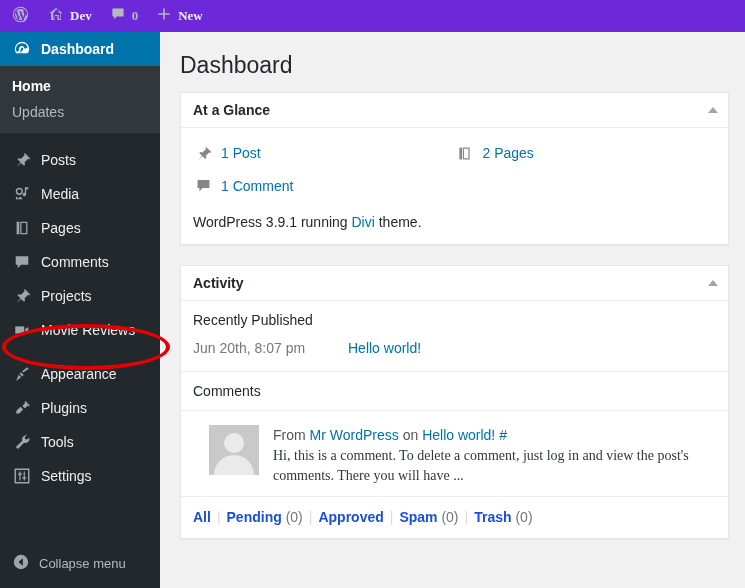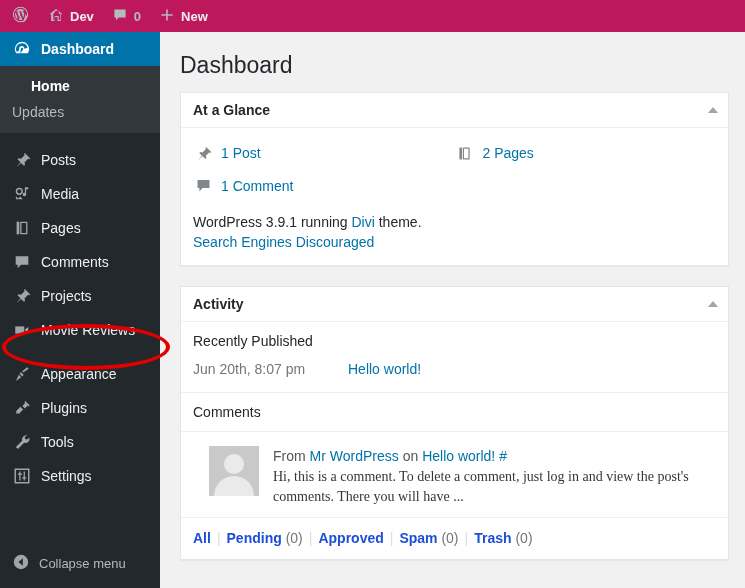--- a/index.html
+++ b/index.html
@@ -8,24 +8,25 @@
     font-family: "Liberation Sans", sans-serif;
     background: #f1f1f1;
     overflow: hidden;
   }
   .screen { position: relative; width: 745px; height: 588px; }
 
   
   .adminbar {
     position: absolute; top: 0; left: 0;
     width: 745px; height: 32px;
-    background: #be185d;
+    background: #6d28d9;
     display: flex; align-items: center;
     color: #b4b9be;
     font-size: 13px;
+    font-family: Liberation Serif, serif;
   }
   .ab-item {
     display: flex; align-items: center;
     height: 32px; padding: 0 9px;
     color: #b4b9be; text-decoration: none;
     gap: 6px; white-space: nowrap;
   }
   .ab-item.strong { color: #eee; font-weight: bold; }
   .ab-logo { padding-left: 12px; padding-right: 10px; }
   .ab-count { color: #b4b9be; font-weight: bold; font-size: 13px; }
@@ -67,21 +68,21 @@
     border-left-color: #0073aa;
   }
   .submenu { background: #32373c; padding: 7px 0 8px 0; }
   .submenu a {
     display: block;
     padding: 5px 0 5px 12px;
     font-size: 14px;
     color: #b4b9be;
     text-decoration: none;
   }
-  .submenu a.current { color: #fff; font-weight: bold; margin-left: 19px; }
+  .submenu a.current { color: #fff; font-weight: bold; }
   .menu-sep { height: 10px; }
 
   .collapse {
     position: absolute; bottom: 14px; left: 0;
     display: flex; align-items: center;
     padding-left: 12px;
     color: #b4b9be; font-size: 13px;
     text-decoration: none;
     cursor: pointer;
   }
@@ -423,21 +424,20 @@
                   <path d="M3 3.5h14v9.5H8.8L5.2 17v-4H3V3.5z"></path>
                 </svg>
               </span>
               <span>1 Comment</span>
             </a>
           </li>
         </ul>
         <p class="versions">
           <span>WordPress 3.9.1 running </span><a>Divi</a><span> theme.</span>
         </p>
-        <a class="search-disc">Search Engines Discouraged</a>
       </div>
     </div>
 
     <div class="postbox">
       <div class="postbox-header">
         <span>Activity</span>
         <span class="toggle-arrow"></span>
       </div>
 
       <div class="activity-block">

